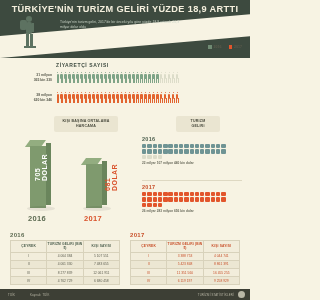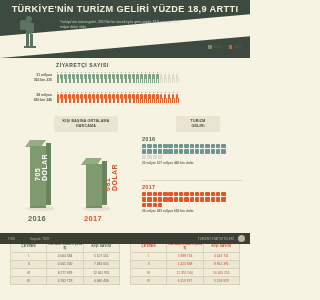--- a/index.html
+++ b/index.html
@@ -2,21 +2,21 @@
 <html><head>
 <meta charset="utf-8">
 <style>
   html,body{margin:0;padding:0;}
   body{
     width:250px;height:300px;overflow:hidden;
     background:#f7f3e3;
     font-family:"Liberation Sans",sans-serif;
     -webkit-font-smoothing:none;
   }
-  .page{position:relative;width:250px;height:244px;}
+  .page{position:relative;width:250px;height:300px;}
 
   
   .header{position:absolute;left:0;top:0;width:250px;height:58px;background:#3d4a3f;overflow:hidden;}
   .hdr-slope{position:absolute;left:0;bottom:0;width:250px;height:22px;background:#f7f3e3;
     transform-origin:0 100%;transform:skewY(-5deg);}
   .hdr-title{position:absolute;left:0;top:4px;width:250px;text-align:center;
     color:#f4efdd;font-size:9.2px;font-weight:bold;letter-spacing:.35px;}
   .hdr-sub{position:absolute;left:60px;top:20px;width:120px;color:#cdd6c9;
     font-size:3.3px;line-height:5px;letter-spacing:.1px;}
   .hiker{position:absolute;left:14px;top:14px;width:30px;height:40px;}

